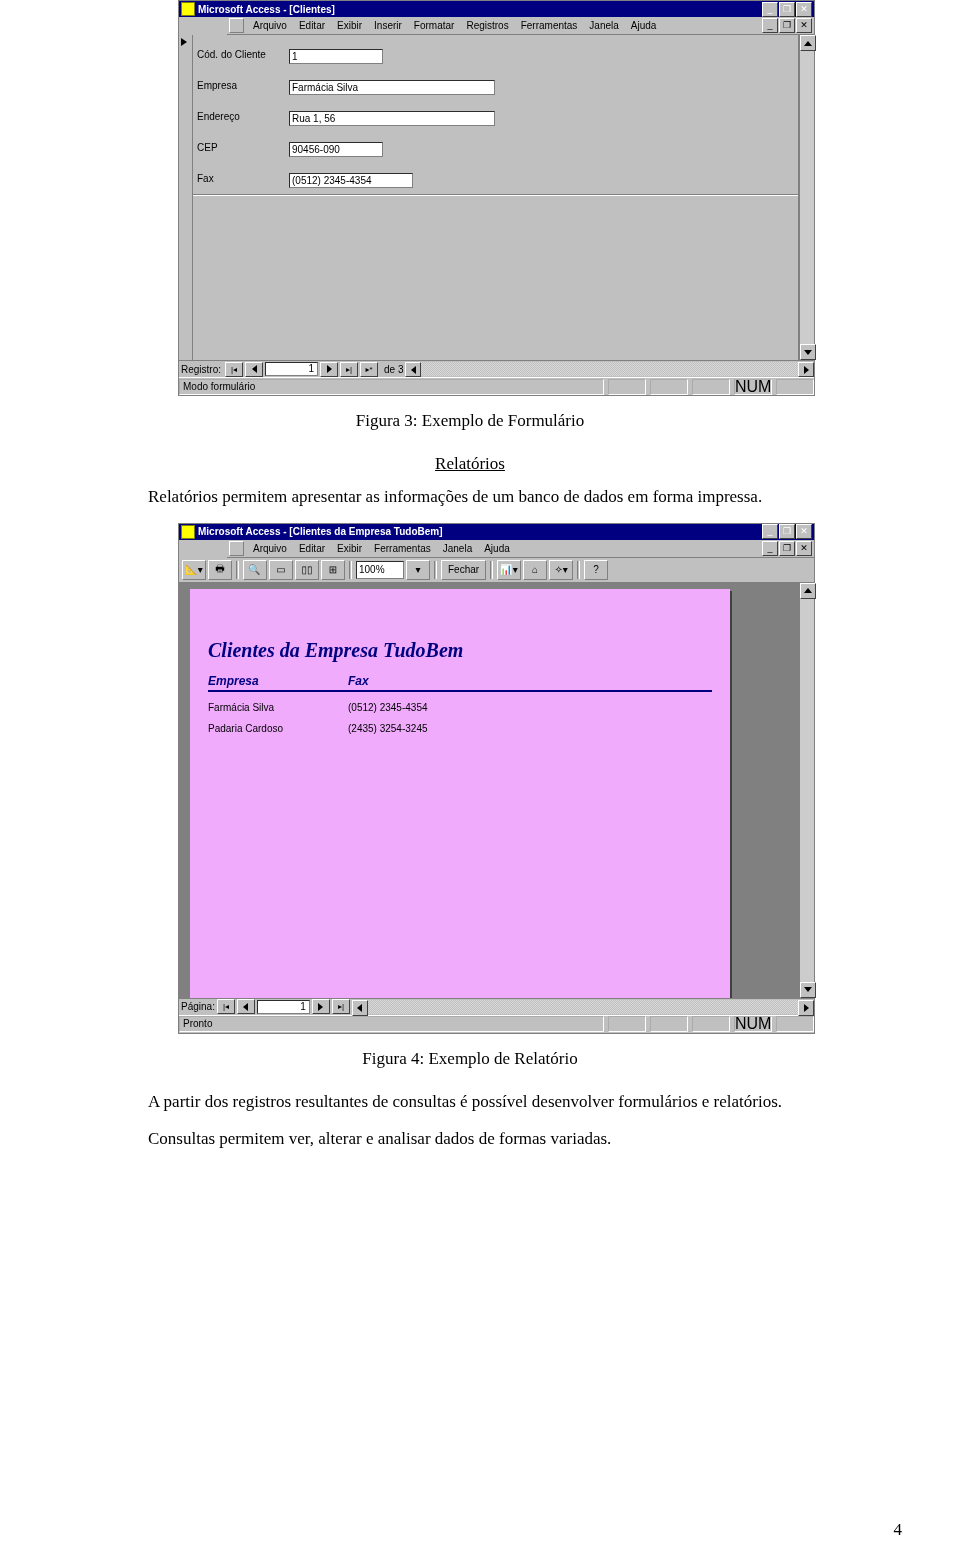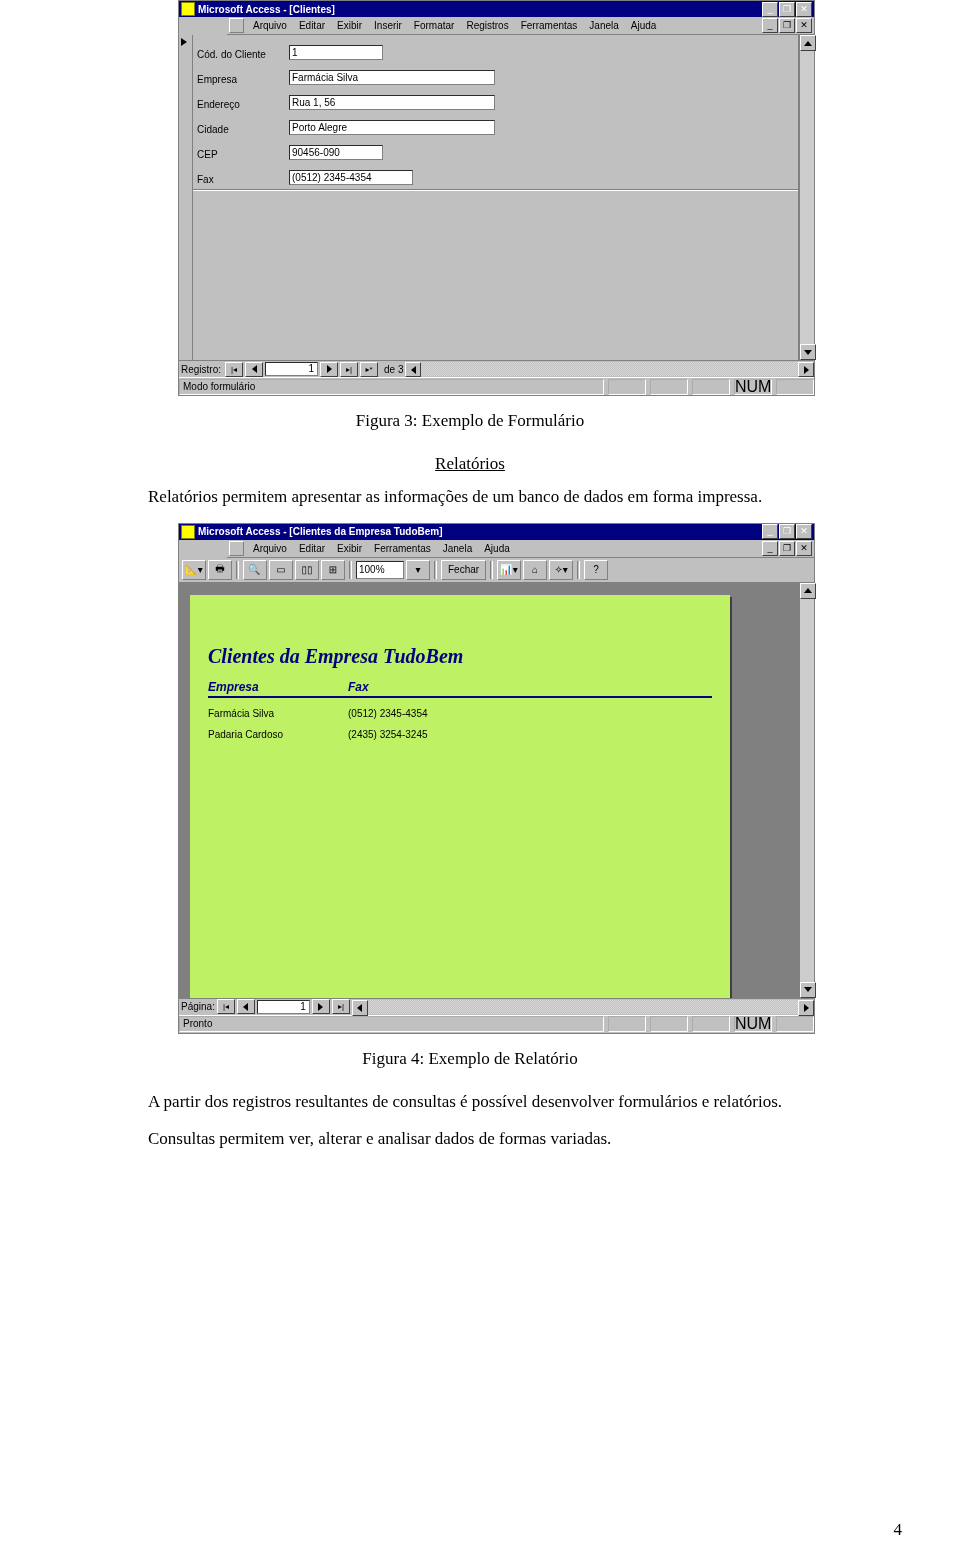--- a/index.html
+++ b/index.html
@@ -110,21 +110,21 @@
     position:absolute;top:3px;left:2px;
     border-left:6px solid #000;
     border-top:4px solid transparent;
     border-bottom:4px solid transparent;
   }
   .form-body{
     flex:1;background:#c0c0c0;
     position:relative;
     border-right:1px solid #808080;
   }
-  .form-row{display:flex;align-items:flex-end;height:17px;margin-top:8px}
+  .form-row{display:flex;align-items:flex-start;height:17px;margin-top:14px}
   .form-row .label{width:92px;padding-left:4px;font-size:10px}
   .form-row .field{
     background:#fff;
     border:1px inset #808080;
     height:13px;
     font-size:10px;
     padding:0 2px;
     line-height:13px;
   }
   .form-divider{border-top:1px solid #808080;border-bottom:1px solid #fff;margin-top:4px;margin-bottom:0}
@@ -166,22 +166,22 @@
   }
   .status-bar .status-text{flex:1;padding-left:3px;border:1px inset #fff;height:14px;line-height:14px}
   .status-bar .status-cell{width:36px;height:14px;border:1px inset #fff;margin-left:4px;text-align:center;line-height:14px;font-size:16px}
   
   .report-outer{
     height:415px;background:#808080;display:flex;
   }
   .report-outer .gutter{width:11px;background:#808080}
   .paper-wrap{flex:1;overflow:hidden;position:relative}
   .paper{
-    position:absolute;left:0;top:12px;
-    width:540px;height:480px;background:#bef264;
+    position:absolute;left:0;top:6px;
+    width:540px;height:480px;background:#f0abfc;
     box-shadow:2px 2px 0 #404040;
     padding:50px 18px 0 18px;
     box-sizing:border-box;
   }
   .report-title{
     font-family:"Times New Roman",serif;
     font-style:italic;font-weight:bold;
     color:#000080;font-size:20px;
     margin:0 0 12px 0;
   }
@@ -264,24 +264,20 @@
           <span class="label">Cód. do Cliente</span>
           <span class="field" style="width:88px">1</span>
         </div>
         <div class="form-row">
           <span class="label">Empresa</span>
           <span class="field" style="width:200px">Farmácia Silva</span>
         </div>
         <div class="form-row">
           <span class="label">Endereço</span>
           <span class="field" style="width:200px">Rua 1, 56</span>
-        </div>
-        <div class="form-row">
-          <span class="label">Cidade</span>
-          <span class="field" style="width:200px">Porto Alegre</span>
         </div>
         <div class="form-row">
           <span class="label">CEP</span>
           <span class="field" style="width:88px">90456-090</span>
         </div>
         <div class="form-row">
           <span class="label">Fax</span>
           <span class="field" style="width:118px">(0512) 2345-4354</span>
         </div>
         <div class="form-divider"></div>

